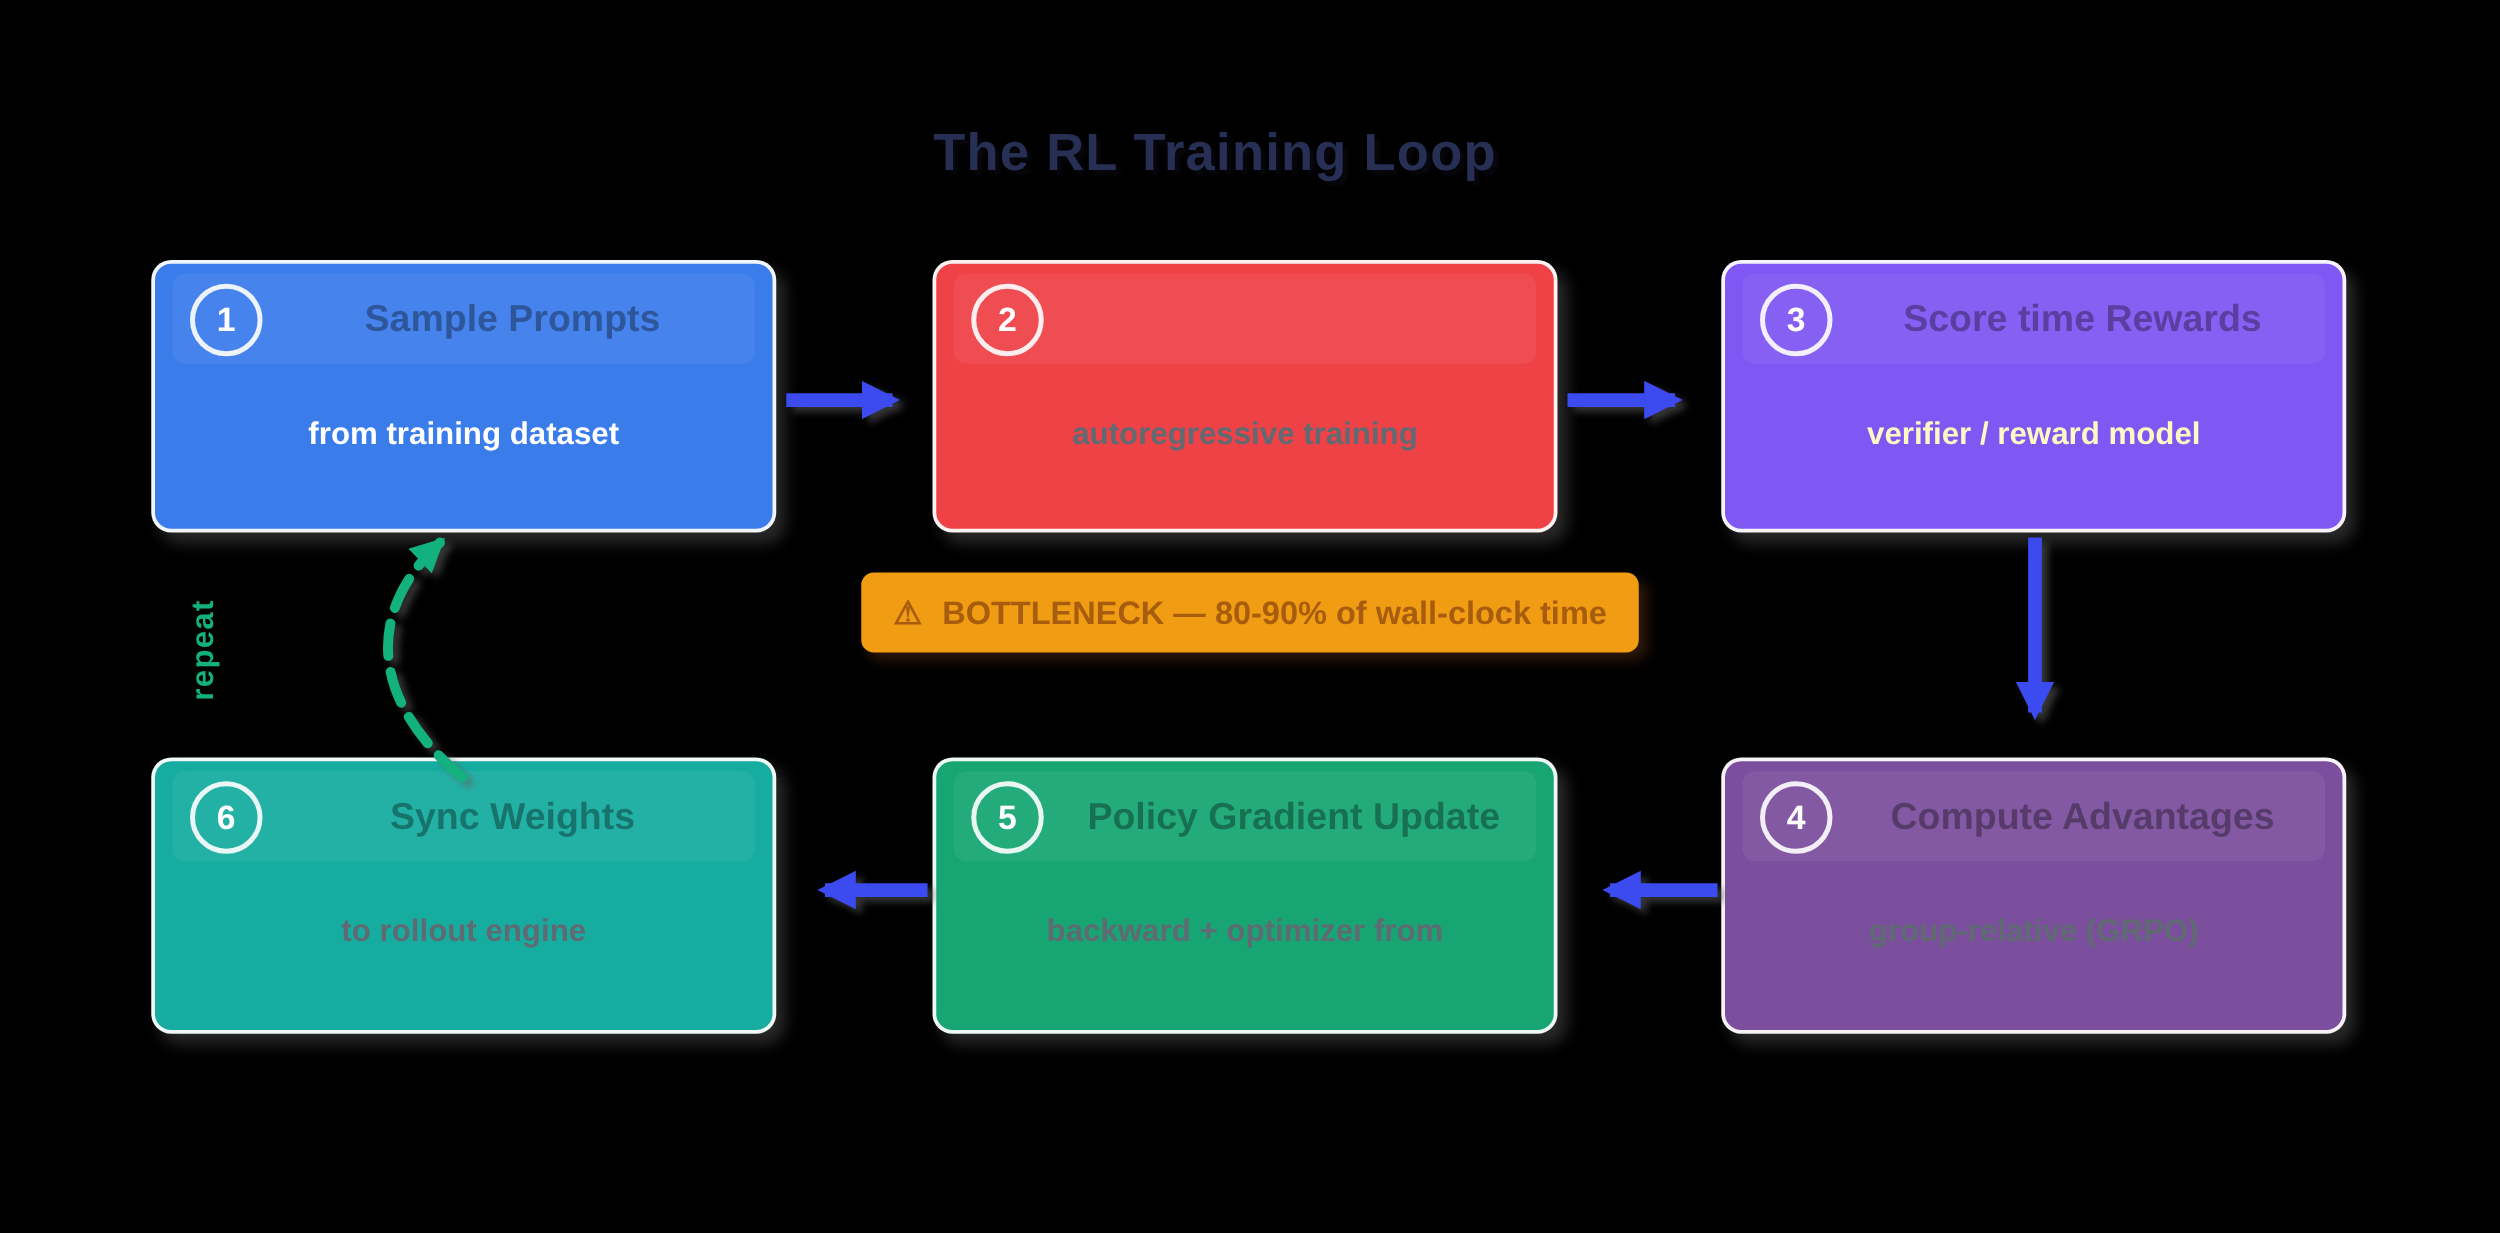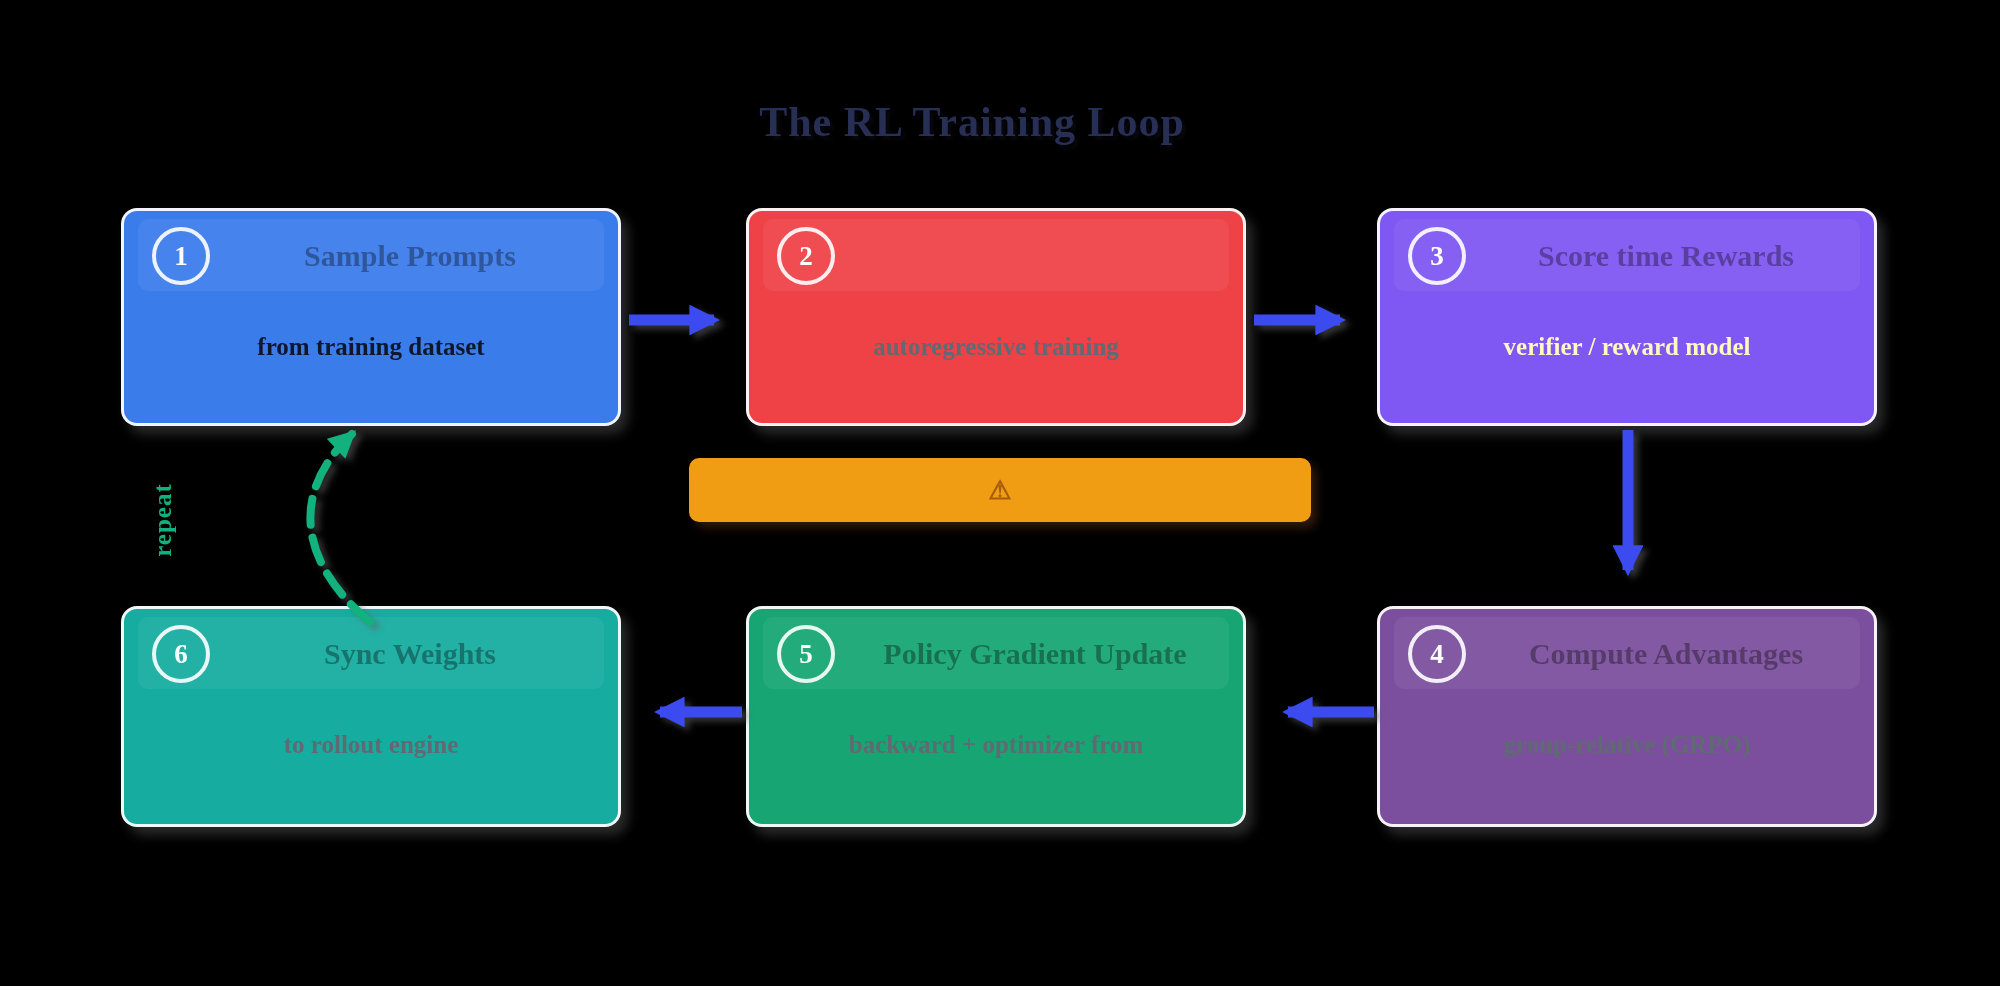--- a/index.html
+++ b/index.html
@@ -1,18 +1,18 @@
 <!DOCTYPE html>
 <html><head>
 <meta charset="utf-8">
 <style>
   html,body{margin:0;padding:0;background:#000;}
   .canvas{
     position:relative;width:1944px;height:986px;background:#000;overflow:hidden;
-    font-family:Liberation Serif, serif;
+    font-family:Liberation Sans, sans-serif;
   }
   .diagram-title{
     position:absolute;left:0;top:98px;width:100%;text-align:center;
     font-size:42px;font-weight:bold;letter-spacing:1px;color:#272f55;
     text-shadow:4px 4px 3px rgba(8,8,14,0.9);
   }
   .box{
     position:absolute;width:500px;height:218px;box-sizing:border-box;
     border:3px solid rgba(255,255,255,0.93);border-radius:16px;
     box-shadow:7px 8px 12px rgba(110,110,110,0.38);
@@ -54,21 +54,21 @@
 <div class="canvas" style="background: rgb(0, 0, 0);">
 
   <div class="diagram-title" style="color: rgb(39, 47, 85);">The RL Training Loop</div>
 
   <div class="box" style="left: 121px; top: 208px; background: rgb(59, 124, 235);">
     <div class="band"></div>
     <div class="numcircle">
         <span>1</span>
       </div>
     <div class="box-title" style="color: rgba(0, 0, 0, 0.34);">Sample Prompts</div>
-    <div class="box-sub" style="color: #0f172a;">from training dataset</div>
+    <div class="box-sub" style="color: #ffffff;">from training dataset</div>
   </div>
 
   <div class="box" style="left: 746px; top: 208px; background: rgb(238, 66, 71);">
     <div class="band"></div>
     <div class="numcircle">
         <span>2</span>
       </div>
     <div class="box-sub" style="color: rgb(95, 106, 114);">autoregressive training</div>
   </div>
 
@@ -103,20 +103,21 @@
     <div class="band"></div>
     <div class="numcircle">
         <span>6</span>
       </div>
     <div class="box-title" style="color: rgba(0, 0, 0, 0.34);">Sync Weights</div>
     <div class="box-sub" style="color: rgb(95, 106, 114);">to rollout engine</div>
   </div>
 
   <div class="badge" id="badge" style="background: rgb(240, 157, 19); color: rgb(168, 92, 14);">
     <span>⚠</span>
+    <span>BOTTLENECK — 80-90% of wall-clock time</span>
   </div>
 
   <div class="repeat-label" id="repeatLabel" style="color: rgb(18, 177, 126);">repeat</div>
 
   <svg class="arrows" width="2000" height="986" viewBox="0 0 2000 986">
     <defs>
       <marker id="mblue" viewBox="0 0 10 10" refX="8" refY="5" markerWidth="2.8" markerHeight="2.8" orient="auto">
         <path d="M0,0 L10,5 L0,10 z" class="mk-blue" fill="#3b4bef"></path>
       </marker>
       <marker id="mgreen" viewBox="0 0 10 10" refX="8" refY="5" markerWidth="3.4" markerHeight="3.4" orient="auto">

